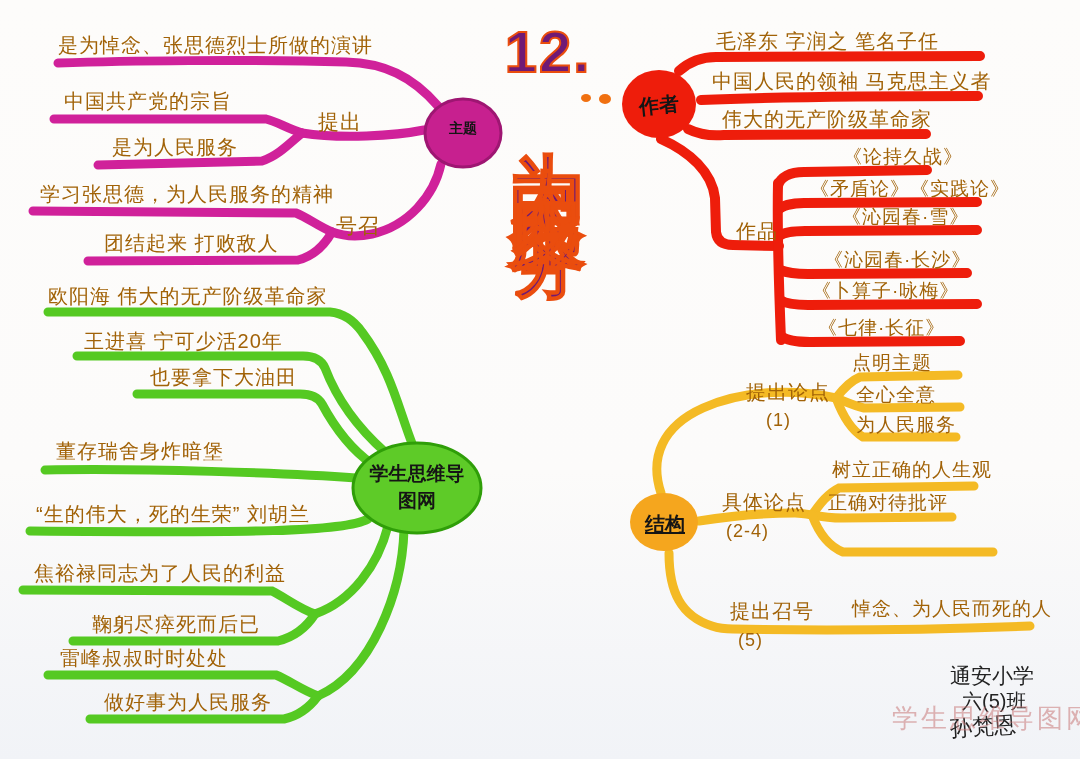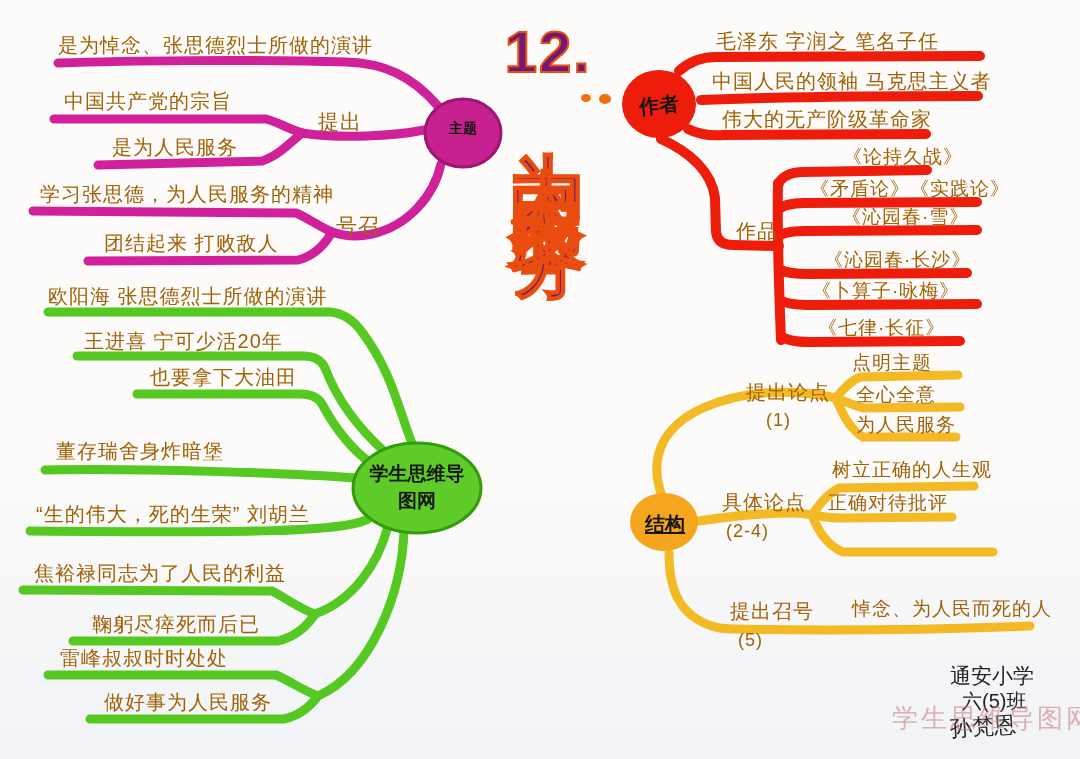--- a/index.html
+++ b/index.html
@@ -106,21 +106,21 @@
 
   <div class="txt" style="left:58px;top:34px;">是为悼念、张思德烈士所做的演讲</div>
   <div class="txt" style="left:64px;top:90px;">中国共产党的宗旨</div>
   <div class="txt" style="left:318px;top:110px;font-size:21px;">提出</div>
   <div class="txt" style="left:112px;top:136px;">是为人民服务</div>
   <div class="txt" style="left:40px;top:183px;">学习张思德，为人民服务的精神</div>
   <div class="txt" style="left:336px;top:214px;font-size:21px;">号召</div>
   <div class="txt" style="left:104px;top:232px;">团结起来 打败敌人</div>
   <div class="node-label" style="left:430px;top:120px;width:66px;font-size:14px;">主题</div>
 
-  <div class="txt" style="left:48px;top:285px;">欧阳海 张思德烈士所做的演讲</div>
+  <div class="txt" style="left:48px;top:285px;">欧阳海 伟大的无产阶级革命家</div>
   <div class="txt" style="left:84px;top:330px;">王进喜 宁可少活20年</div>
   <div class="txt" style="left:150px;top:366px;">也要拿下大油田</div>
   <div class="txt" style="left:56px;top:440px;">董存瑞舍身炸暗堡</div>
   <div class="txt" style="left:36px;top:503px;">“生的伟大，死的生荣” 刘胡兰</div>
   <div class="txt" style="left:34px;top:562px;">焦裕禄同志为了人民的利益</div>
   <div class="txt" style="left:92px;top:613px;">鞠躬尽瘁死而后已</div>
   <div class="txt" style="left:104px;top:691px;">做好事为人民服务</div>
   <div class="txt" style="left:60px;top:647px;">雷峰叔叔时时处处</div>
   <div class="node-label" style="left:366px;top:461px;width:102px;font-size:19px;white-space:normal;line-height:1.4;">学生思维导图网</div>
 

